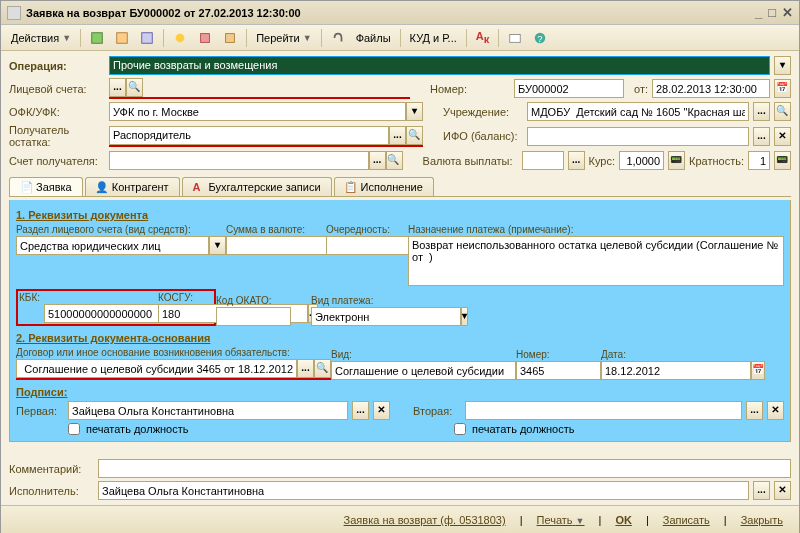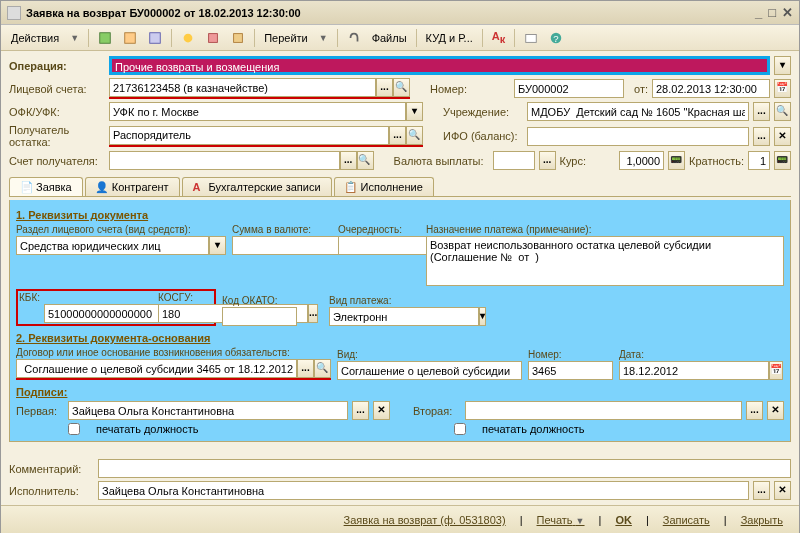--- a/index.html
+++ b/index.html
@@ -3,55 +3,55 @@
 <meta charset="utf-8">
 <style>
 *{box-sizing:border-box;margin:0;padding:0;font-family:Arial,sans-serif;font-size:11px}
 body{background:#f5f0e0;width:800px;height:533px;overflow:hidden}
 .window{border:1px solid #999;background:#f5f0e0;height:533px;display:flex;flex-direction:column}
 .titlebar{background:linear-gradient(#eae3cc,#ddd3b5);padding:4px 6px;display:flex;align-items:center;border-bottom:1px solid #bbb}
 .titlebar .icon{width:14px;height:14px;background:#ddd;border:1px solid #aaa;margin-right:5px}
 .titlebar .title{font-weight:bold;flex:1}
 .titlebar .winbtn{margin-left:6px;font-size:13px;font-weight:bold;cursor:pointer;color:#555}
 .toolbar{background:linear-gradient(#f8f3e2,#ece3ca);border-bottom:1px solid #c9bd96;padding:3px 6px;display:flex;align-items:center;gap:3px}
-.toolbar .btn{padding:2px 4px;cursor:pointer;display:flex;align-items:center;gap:11px}
+.toolbar .btn{padding:2px 4px;cursor:pointer;display:flex;align-items:center;gap:3px}
 .toolbar .sep{width:1px;height:18px;background:#c9bd96;margin:0 2px}
 .toolbar .ico{width:14px;height:14px;display:inline-block}
 .dd{font-size:9px;color:#666}
 .content{padding:5px 8px;flex:1;display:flex;flex-direction:column;gap:3px}
 .row{display:flex;align-items:center;gap:4px}
 .lbl{color:#5a4a1a}
 .inp{background:#fff;border:1px solid #b8a870;padding:2px 3px;height:19px}
-.sel-blue{background:#be185d;color:#fff;border:3px solid #0ea5e9;padding:2px 3px;height:19px;flex:1}
+.sel-blue{background:#14532d;color:#fff;border:1px solid #0ea5e9;padding:2px 3px;height:19px;flex:1}
 .dotbtn{background:linear-gradient(#fdf8e8,#e8dfc3);border:1px solid #b8a870;width:17px;height:19px;text-align:center;cursor:pointer;font-weight:bold;font-size:10px;line-height:15px}
 .red-under{border-bottom:2px solid #c00}
 .tabs{display:flex;gap:2px;margin-top:4px;border-bottom:1px solid #b8a870}
 .tab{background:linear-gradient(#f8f3e2,#ece3ca);border:1px solid #b8a870;border-bottom:none;padding:3px 10px;cursor:pointer;border-radius:3px 3px 0 0;display:flex;align-items:center;gap:4px}
 .tab.active{background:#fefbf0;font-weight:normal}
 .tabico{width:12px;height:12px;display:inline-block}
 .panel{border:1px solid #b8a870;border-top:none;background:#7dd3fc;padding:6px;flex:1}
 .section-h{color:#7a5500;font-weight:bold;text-decoration:underline;margin:3px 0}
 .fieldbox{display:flex;flex-direction:column;gap:1px}
 .fieldbox .flbl{color:#5a4a1a;font-size:10px}
-.grp{display:flex;gap:6px;align-items:flex-end}
+.grp{display:flex;align-items:flex-end}
 .red-box{border:2px solid #c00;padding:1px}
-.chk{display:flex;gap:16px}
+.chk{display:flex;gap:6px}
 .chk input{width:12px;height:12px}
 .footer{background:linear-gradient(#f5efd9,#e8dfc0);border-top:1px solid #c9bd96;padding:5px 8px;display:flex;justify-content:flex-end;align-items:center;gap:6px}
 .footer .fbtn{padding:3px 8px;cursor:pointer;text-decoration:underline;color:#5a4a1a}
 .footer .fbtn.bold{font-weight:bold}
 svg{display:block}
 </style>
 </head>
 <body>
 
 <div class="window">
 <div class="titlebar">
  <span class="icon"></span>
- <span class="title">Заявка на возврат БУ000002 от 18.02.2013 12:30:00</span>
+ <span class="title">Заявка на возврат БУ000002 от 27.02.2013 12:30:00</span>
  <span class="winbtn">_</span>
  <span class="winbtn">□</span>
  <span class="winbtn">✕</span>
 </div>
 
 <div class="toolbar">
  <span class="btn">
         <span>Действия</span> 
         <span class="dd">▼</span>
       </span>
@@ -126,21 +126,20 @@
 <div class="content">
  <div class="row">
   <span class="lbl" style="width:96px;font-weight:bold">Операция:</span>
   <div class="sel-blue"><span>Прочие возвраты и возмещения</span></div>
   <span class="dotbtn">▾</span>
  </div>
 
  <div class="row">
   <span class="lbl" style="width:96px">Лицевой счета:</span>
   <div style="flex:1;display:flex" class="red-under">
-   <input class="inp" style="flex: 1 1 0%;" value="21736123458 (в казначействе)">
    <span class="dotbtn">...</span>
    <span class="dotbtn">🔍</span>
   </div>
   <span style="width:12px"></span>
   <span class="lbl" style="width:80px">Номер:</span>
   <input class="inp" style="width: 110px;" value="БУ000002">
   <span class="lbl" style="margin-left:6px">от:</span>
   <input class="inp" style="width: 118px;" value="28.02.2013 12:30:00">
   <span class="dotbtn">📅</span>
  </div>
@@ -177,21 +176,21 @@
   <div style="flex:1;display:flex">
    <input class="inp" style="flex: 1 1 0%;" value="">
    <span class="dotbtn">...</span>
    <span class="dotbtn">🔍</span>
   </div>
   <span style="width:12px"></span>
   <span class="lbl" style="width:95px">Валюта выплаты:</span>
   <input class="inp" style="width: 35px; padding-left: 37px;" value="RUB">
   <span class="dotbtn">...</span>
   <span class="lbl">Курс:</span>
-  <input class="inp" style="width: 45px; text-align: right; margin-left: 29px;" value="1,0000">
+  <input class="inp" style="width: 45px; text-align: right;" value="1,0000">
   <span class="dotbtn">📟</span>
   <span class="lbl">Кратность:</span>
   <input class="inp" style="width: 22px; text-align: right;" value="1">
   <span class="dotbtn">📟</span>
  </div>
 
  <div class="tabs">
   <div class="tab active">
           <span class="tabico">📄</span>
           <span>Заявка</span>

